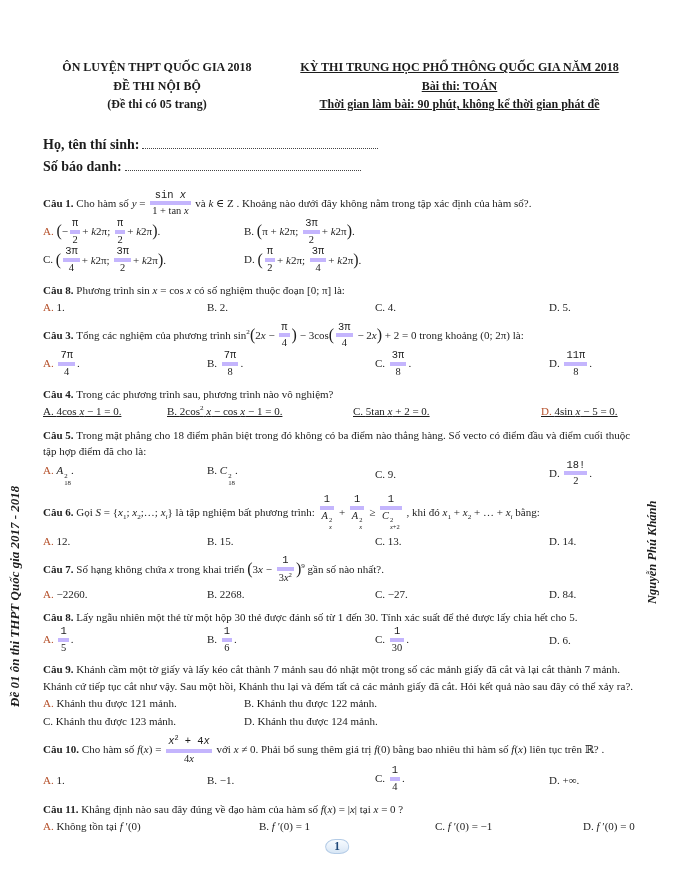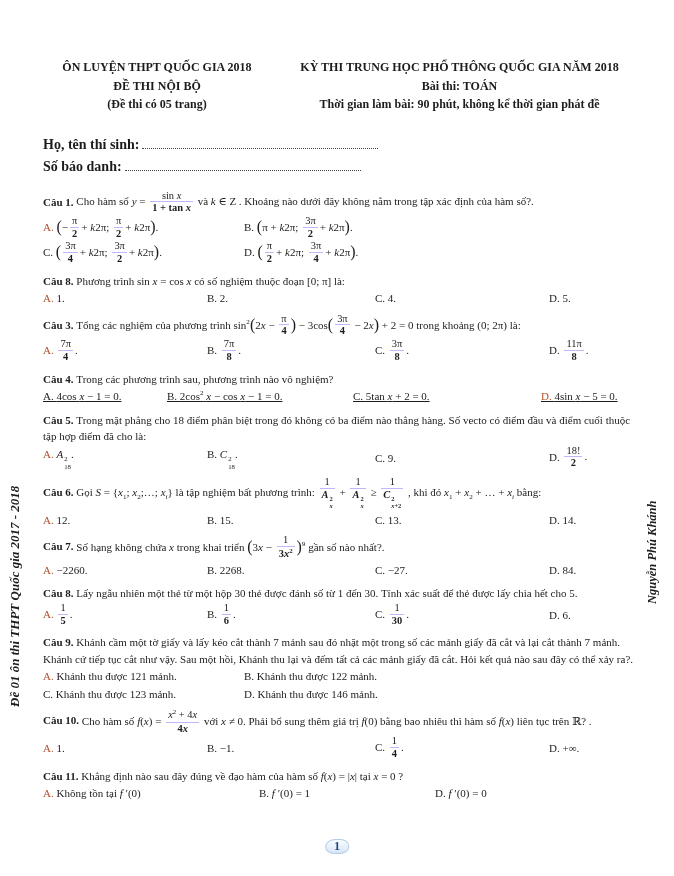--- a/index.html
+++ b/index.html
@@ -3,21 +3,21 @@
 <meta charset="utf-8">
 <style>
   html,body{margin:0;padding:0;background:#ffffff;}
   .page{position:relative;width:674px;height:876px;background:#fff;overflow:hidden;
         font-family:"Liberation Serif","DejaVu Serif",serif;color:#1c1c1c;}
   .content{position:absolute;left:43px;right:30px;top:58px;}
 
   
   .hdr{display:flex;font-weight:bold;font-size:12px;line-height:1.55;text-align:center;}
   .hdr-left{width:228px;}
-  .hdr-right{flex:1;padding-left:4px;}
+  .hdr-right{flex:1;padding-left:4px;text-decoration:underline;}
   .hdr div{white-space:nowrap;}
 
   
   .fields{margin-top:20px;margin-bottom:12px;font-size:14px;font-weight:bold;line-height:1.6;}
   .dotline{display:inline-block;width:236px;border-bottom:1.6px dotted #444;height:9px;margin-left:3px;}
 
   
   .question{font-size:11px;line-height:1.5;}
   .stem{margin:7px 0 1px;}
   .qlbl{font-weight:bold;text-align:center;}
@@ -25,22 +25,22 @@
   .l-4col{grid-template-columns:152px 156px 162px 1fr;gap:12px;}
   .l-2col{grid-template-columns:201px 1fr;}
   .l-q4 {grid-template-columns:124px 186px 188px 1fr;text-decoration:underline;}
   .l-q11{grid-template-columns:216px 176px 148px 1fr;}
   .opt{white-space:nowrap;}
   .olab.red{color:#b5502a;}
 
   
   .fr{display:inline-flex;flex-direction:column;text-align:center;vertical-align:middle;
       line-height:1.12;font-size:0.95em;margin:0 2px;position:relative;top:-1px;}
-  .fr .n{border-bottom:1px solid #c4b5fd;padding:0 2px;}
-  .fr .d{padding:0 2px;font-weight:bold;}
+  .fr .n{border-bottom:4px solid #c4b5fd;padding:0 2px;font-family:Liberation Mono, monospace;}
+  .fr .d{padding:0 2px;}
   .stk{display:inline-flex;flex-direction:column;font-size:0.62em;line-height:1.05;
        vertical-align:-0.5em;margin-left:1px;text-align:left;}
   .bp{font-size:1.45em;line-height:1;vertical-align:-0.08em;font-weight:400;}
   sup,sub{font-size:0.65em;}
 
   
   .vtext{position:absolute;white-space:nowrap;transform:rotate(-90deg);transform-origin:0 0;
          font-style:italic;font-weight:bold;}
   .vtext-left{left:7px;top:707px;font-size:13px;}
   .vtext-right{left:645px;top:604px;font-size:12.5px;}
@@ -233,21 +233,21 @@
                 </span>.</span></div>
             <div class="opt"><span class="olab">D. </span><span>6.</span></div>
           </div>
         </div>
         <div class="question">
           <p class="stem"><span class="qlbl">Câu 9. </span><span>Khánh cầm một tờ giấy và lấy kéo cắt thành 7 mảnh sau đó nhặt một trong số các mảnh giấy đã cắt và lại cắt thành 7 mảnh. Khánh cứ tiếp tục cắt như vậy. Sau một hồi, Khánh thu lại và đếm tất cả các mảnh giấy đã cắt. Hỏi kết quả nào sau đây có thể xảy ra?.</span></p>
           <div class="options l-2col">
             <div class="opt"><span class="olab red">A. </span><span>Khánh thu được 121 mảnh.</span></div>
             <div class="opt"><span class="olab">B. </span><span>Khánh thu được 122 mảnh.</span></div>
             <div class="opt"><span class="olab">C. </span><span>Khánh thu được 123 mảnh.</span></div>
-            <div class="opt"><span class="olab">D. </span><span>Khánh thu được 146 mảnh.</span></div>
+            <div class="opt"><span class="olab">D. </span><span>Khánh thu được 124 mảnh.</span></div>
           </div>
         </div>
         <div class="question">
           <p class="stem"><span class="qlbl">Câu 10. </span><span>Cho hàm số <i>f</i>(<i>x</i>) = <span class="fr">
                 <span class="n"><i>x</i><sup>2</sup> + 4<i>x</i></span>
                 <span class="d">4<i>x</i></span>
               </span> với <i>x</i> ≠ 0. Phải bổ sung thêm giá trị <i>f</i>(0) bằng bao nhiêu thì hàm số <i>f</i>(<i>x</i>) liên tục trên ℝ? .</span></p>
           <div class="options l-4col">
             <div class="opt"><span class="olab red">A. </span><span>1.</span></div>
             <div class="opt"><span class="olab">B. </span><span>−1.</span></div>
@@ -256,20 +256,21 @@
                   <span class="d">4</span>
                 </span>.</span></div>
             <div class="opt"><span class="olab">D. </span><span>+∞.</span></div>
           </div>
         </div>
         <div class="question">
           <p class="stem"><span class="qlbl">Câu 11. </span><span>Khẳng định nào sau đây đúng về đạo hàm của hàm số <i>f</i>(<i>x</i>) = |<i>x</i>| tại <i>x</i> = 0 ?</span></p>
           <div class="options l-q11">
             <div class="opt"><span class="olab red">A. </span><span>Không tồn tại <i>f</i> ′(0)</span></div>
             <div class="opt"><span class="olab">B. </span><span><i>f</i> ′(0) = 1</span></div>
+            <div class="opt"><span class="olab">C. </span><span><i>f</i> ′(0) = −1</span></div>
             <div class="opt"><span class="olab">D. </span><span><i>f</i> ′(0) = 0</span></div>
           </div>
         </div>
       </div>
 
   </div>
 
   <div class="vtext vtext-left">Đề 01 ôn thi THPT Quốc gia 2017 - 2018</div>
   <div class="vtext vtext-right">Nguyễn Phú Khánh</div>
 

